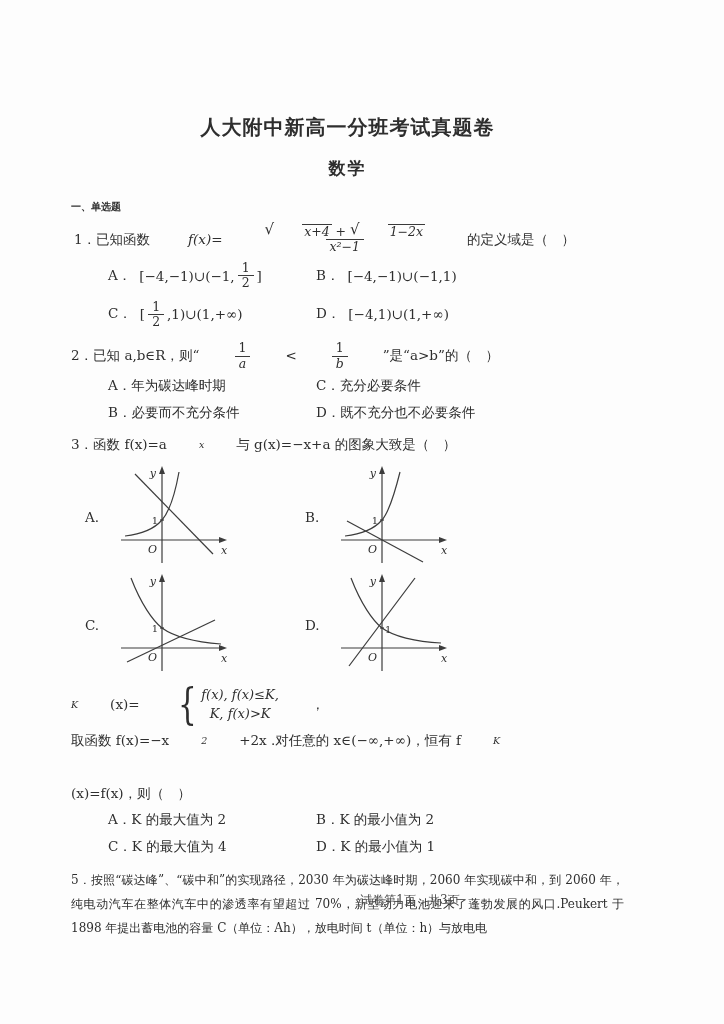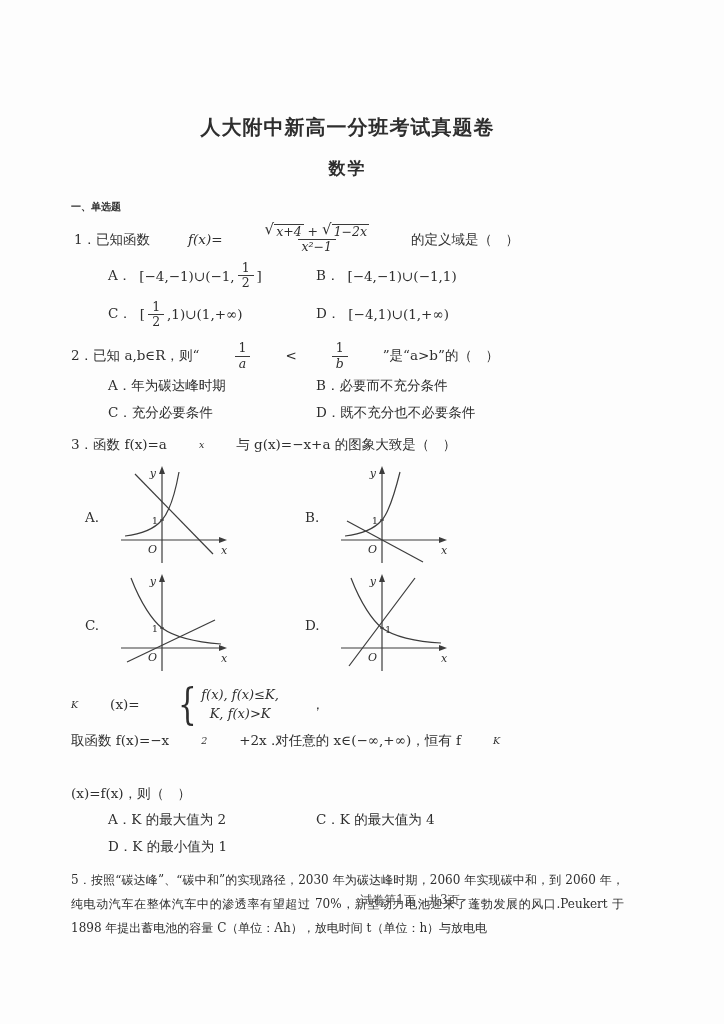--- a/index.html
+++ b/index.html
@@ -32,21 +32,21 @@
 
   
   .frac { display:inline-flex; flex-direction:column; align-items:center;
           line-height:1.15; margin:0 3px; vertical-align:middle; }
   .frac .num, .frac .den { padding:0 4px; font-size:12.5px; text-align:center; }
   .frac .den { border-top:1px solid #3a3a3a;text-align:right; }
 
   
   .sqrt { display:inline-flex; align-items:flex-start; white-space:nowrap; }
   .sqrt .rad { font-size:1.2em; line-height:1; transform:translateY(-2px); }
-  .sqrt .bar { border-top:1px solid #3a3a3a; padding:0 2px; }
+  .sqrt .bar { border-top:1px solid #3a3a3a; padding:0 2px;margin-left:28px; }
 
   
   .options { display:grid; grid-template-columns:208px 1fr;
              margin:6px 0 12px 37px; row-gap:9px; align-items:center; }
   .option { display:flex; align-items:center; }
   .option .olabel { margin-right:8px; }
 
   
   .graphs { display:grid; grid-template-columns:220px 1fr;
             margin:8px 0 2px 14px; row-gap:2px; }
@@ -146,22 +146,22 @@
       </span>
       <span>&lt;</span>
       <span class="frac">
         <span class="num">1</span>
         <span class="den it">b</span>
       </span>
       <span>”是“a&gt;b”的（　）</span>
     </div>
     <div class="options">
       <div class="option">A．年为碳达峰时期</div>
+      <div class="option">C．充分必要条件</div>
       <div class="option">B．必要而不充分条件</div>
-      <div class="option">C．充分必要条件</div>
       <div class="option">D．既不充分也不必要条件</div>
     </div>
   </div>
 
   <div class="question">
     <div class="stem">
       <span>3．函数 f(x)=a</span>
         <sup>x</sup>
         <span> 与 g(x)=−x+a 的图象大致是（　）</span>
     </div>
@@ -253,20 +253,21 @@
     </div>
     <div class="stem">
       <span>取函数 f(x)=−x</span>
         <sup>2</sup>
         <span>+2x .对任意的 x∈(−∞,+∞)，恒有 f</span>
         <sub>K</sub>
         <span>(x)=f(x)，则（　）</span>
     </div>
     <div class="options">
       <div class="option">A．K 的最大值为 2</div>
+      <div class="option">B．K 的最小值为 2</div>
       <div class="option">C．K 的最大值为 4</div>
       <div class="option">D．K 的最小值为 1</div>
     </div>
   </div>
 
   <div class="question">
     <p class="para">5．按照“碳达峰”、“碳中和”的实现路径，2030 年为碳达峰时期，2060 年实现碳中和，到 2060 年，纯电动汽车在整体汽车中的渗透率有望超过 70%，新型动力电池迎来了蓬勃发展的风口.Peukert 于 1898 年提出蓄电池的容量 C（单位：Ah），放电时间 t（单位：h）与放电电</p>
   </div>
 
   <div class="footer">试卷第1页，共3页</div>

